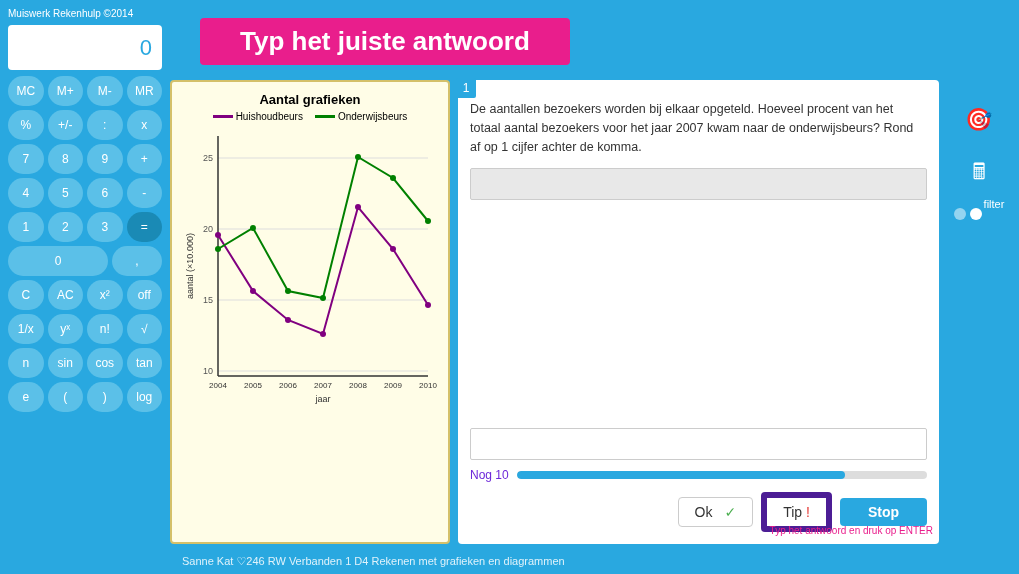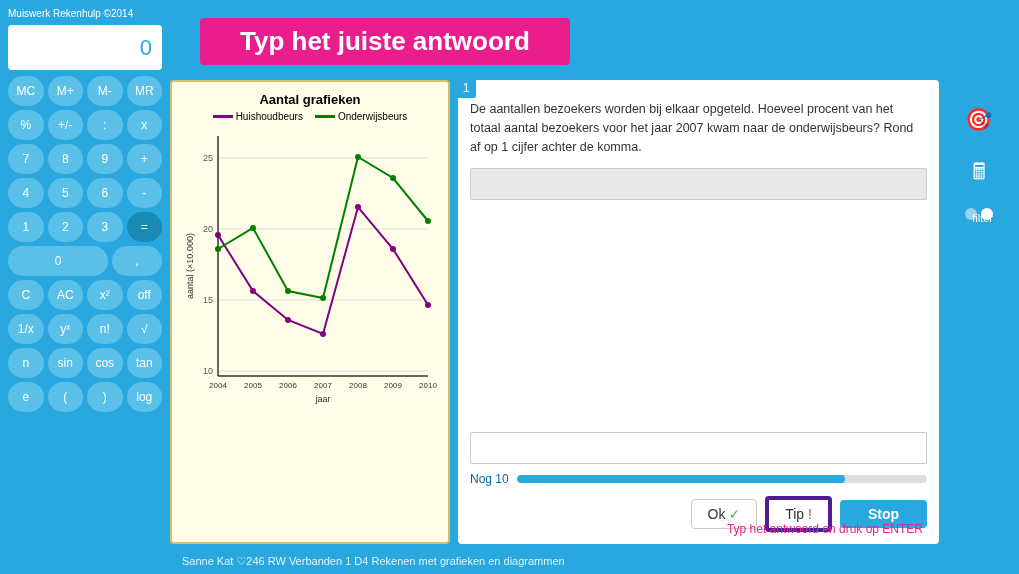--- a/index.html
+++ b/index.html
@@ -187,21 +187,21 @@
       margin-bottom: 8px;
     }
     .nog-row {
       display: flex;
       align-items: center;
       gap: 8px;
       margin-bottom: 10px;
     }
     .nog-label {
       font-size: 12px;
-      color: #0369a1;
+      color: #6d28d9;
       white-space: nowrap;
     }
     .nog-bar-bg {
       flex: 1;
       height: 8px;
       background: #ddd;
       border-radius: 4px;
       overflow: hidden;
     }
     .nog-bar-fill {
@@ -219,28 +219,28 @@
     .btn-ok {
       background: white;
       border: 1px solid #ccc;
       border-radius: 4px;
       padding: 6px 16px;
       font-size: 14px;
       cursor: pointer;
       color: #333;
       display: flex;
       align-items: flex-end;
-      gap: 3px;
+      gap: 12px;
     }
     .btn-ok .check {
       color: #4caf50;
     }
     .btn-tip {
       background: white;
-      border: 4px solid #4c1d95;
+      border: 6px solid #4c1d95;
       border-radius: 4px;
       padding: 6px 16px;
       font-size: 14px;
       cursor: pointer;
       color: #333;
     }
     .btn-tip .excl {
       color: #e53935;
     }
     .btn-stop {
@@ -252,23 +252,23 @@
       cursor: pointer;
       color: white;
       font-weight: bold;
     }
     .bottom-hint {
       position: absolute;
       bottom: 8px;
       right: 0;
       left: 0;
       text-align: right;
-      font-size: 12px;
+      font-size: 10px;
       color: #e91e8c;
-      padding-right: 16px;
+      padding-right: 6px;
     }
 
     
     .right-panel {
       position: absolute;
       top: 80px;
       right: 0;
       width: 80px;
       display: flex;
       flex-direction: column;
@@ -397,21 +397,21 @@
     <button class="calc-btn">e</button>
     <button class="calc-btn">(</button>
     <button class="calc-btn">)</button>
     <button class="calc-btn">log</button>
   </div>
 </div>
 
 <div class="right-panel">
   <div class="right-icon">🎯</div>
   <div class="right-icon">🖩</div>
-  <div style="display:flex;flex-direction:column;align-items:flex-end;gap:2px;">
+  <div style="display:flex;flex-direction:row;align-items:flex-start;gap:2px;">
     <div class="filter-dots">
       <div class="filter-dot"></div>
       <div class="filter-dot active"></div>
     </div>
     <div class="filter-label">filter</div>
   </div>
 </div>
 
 <div class="main-area">
 

